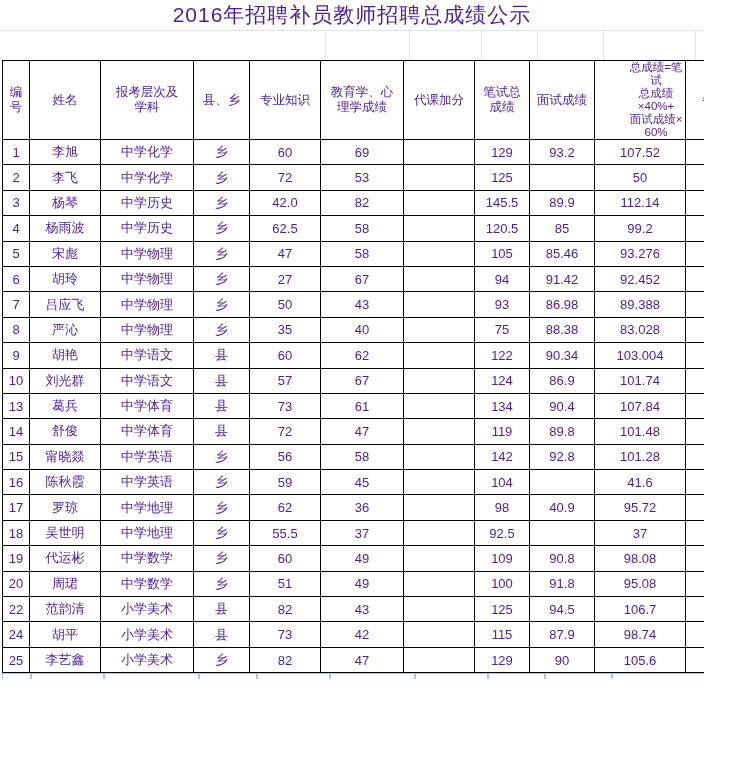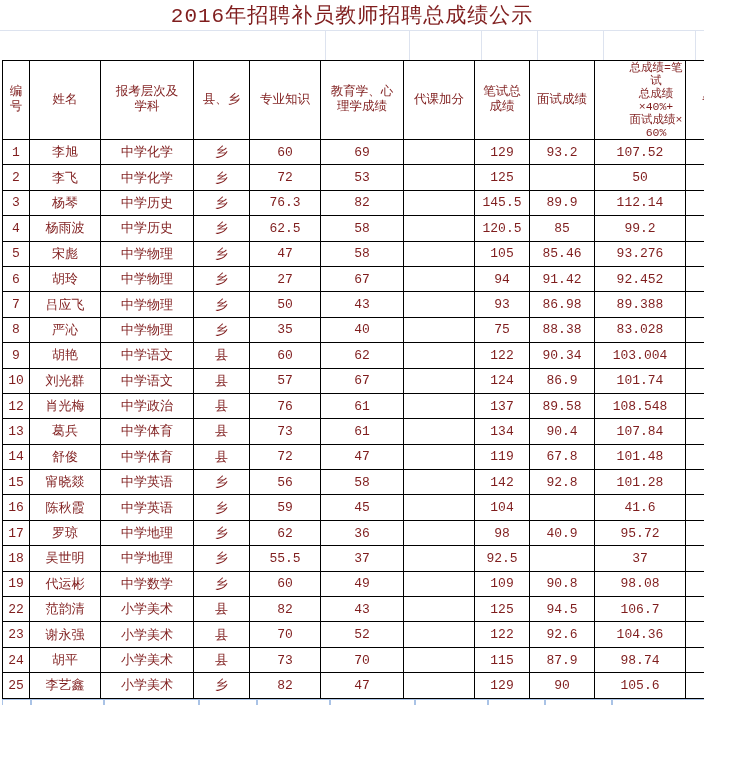--- a/index.html
+++ b/index.html
@@ -1,22 +1,22 @@
 <!DOCTYPE html>
 <html><head>
 <meta charset="utf-8">
 <style>
   html,body{margin:0;padding:0;background:#ffffff;}
   #page{
     position:relative;
     width:704px;height:759px;
     background:#ffffff;
     overflow:hidden;
-    font-family:Liberation Mono, monospace;
-    color:#7f1d1d;
+    font-family:Liberation Sans, sans-serif;
+    color:#4c1d95;
   }
   
   .title-row{
     height:30px;
     border-bottom:1px solid #dde3ef;
     display:flex;align-items:center;justify-content:center;
     position:relative;
   }
   .title-text{
     font-size:21px;
@@ -158,21 +158,21 @@
           <td>125</td>
           <td></td>
           <td>50</td>
           <td></td>
         </tr>
         <tr>
           <td>3</td>
           <td>杨琴</td>
           <td>中学历史</td>
           <td>乡</td>
-          <td>76.3</td>
+          <td>42.0</td>
           <td>82</td>
           <td></td>
           <td>145.5</td>
           <td>89.9</td>
           <td>112.14</td>
           <td></td>
         </tr>
         <tr>
           <td>4</td>
           <td>杨雨波</td>
@@ -258,33 +258,20 @@
           <td>县</td>
           <td>57</td>
           <td>67</td>
           <td></td>
           <td>124</td>
           <td>86.9</td>
           <td>101.74</td>
           <td></td>
         </tr>
         <tr>
-          <td>12</td>
-          <td>肖光梅</td>
-          <td>中学政治</td>
-          <td>县</td>
-          <td>76</td>
-          <td>61</td>
-          <td></td>
-          <td>137</td>
-          <td>89.58</td>
-          <td>108.548</td>
-          <td></td>
-        </tr>
-        <tr>
           <td>13</td>
           <td>葛兵</td>
           <td>中学体育</td>
           <td>县</td>
           <td>73</td>
           <td>61</td>
           <td></td>
           <td>134</td>
           <td>90.4</td>
           <td>107.84</td>
@@ -292,21 +279,21 @@
         </tr>
         <tr>
           <td>14</td>
           <td>舒俊</td>
           <td>中学体育</td>
           <td>县</td>
           <td>72</td>
           <td>47</td>
           <td></td>
           <td>119</td>
-          <td>67.8</td>
+          <td>89.8</td>
           <td>101.48</td>
           <td></td>
         </tr>
         <tr>
           <td>15</td>
           <td>甯晓燚</td>
           <td>中学英语</td>
           <td>乡</td>
           <td>56</td>
           <td>58</td>
@@ -362,52 +349,52 @@
           <td>乡</td>
           <td>60</td>
           <td>49</td>
           <td></td>
           <td>109</td>
           <td>90.8</td>
           <td>98.08</td>
           <td></td>
         </tr>
         <tr>
+          <td>20</td>
+          <td>周珺</td>
+          <td>中学数学</td>
+          <td>乡</td>
+          <td>51</td>
+          <td>49</td>
+          <td></td>
+          <td>100</td>
+          <td>91.8</td>
+          <td>95.08</td>
+          <td></td>
+        </tr>
+        <tr>
           <td>22</td>
           <td>范韵清</td>
           <td>小学美术</td>
           <td>县</td>
           <td>82</td>
           <td>43</td>
           <td></td>
           <td>125</td>
           <td>94.5</td>
           <td>106.7</td>
           <td></td>
         </tr>
         <tr>
-          <td>23</td>
-          <td>谢永强</td>
-          <td>小学美术</td>
-          <td>县</td>
-          <td>70</td>
-          <td>52</td>
-          <td></td>
-          <td>122</td>
-          <td>92.6</td>
-          <td>104.36</td>
-          <td></td>
-        </tr>
-        <tr>
           <td>24</td>
           <td>胡平</td>
           <td>小学美术</td>
           <td>县</td>
           <td>73</td>
-          <td>70</td>
+          <td>42</td>
           <td></td>
           <td>115</td>
           <td>87.9</td>
           <td>98.74</td>
           <td></td>
         </tr>
         <tr>
           <td>25</td>
           <td>李艺鑫</td>
           <td>小学美术</td>

